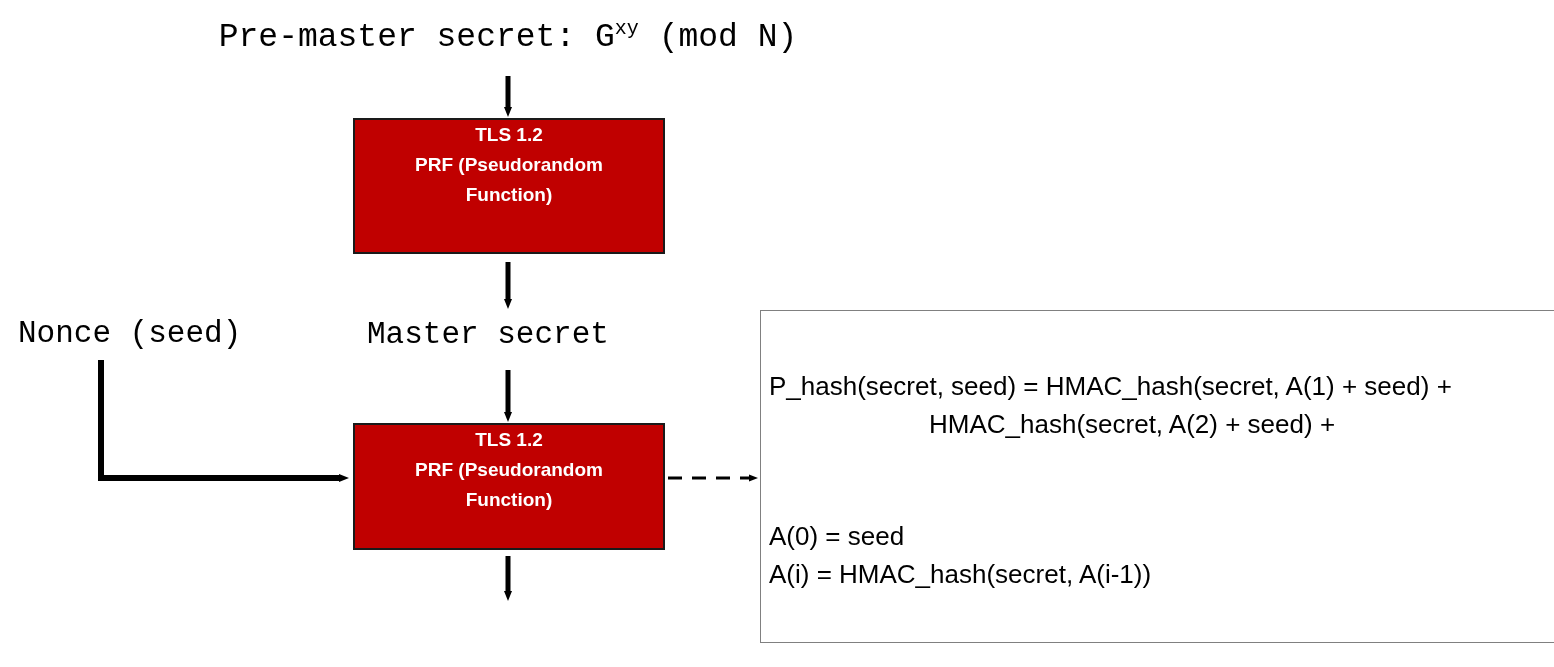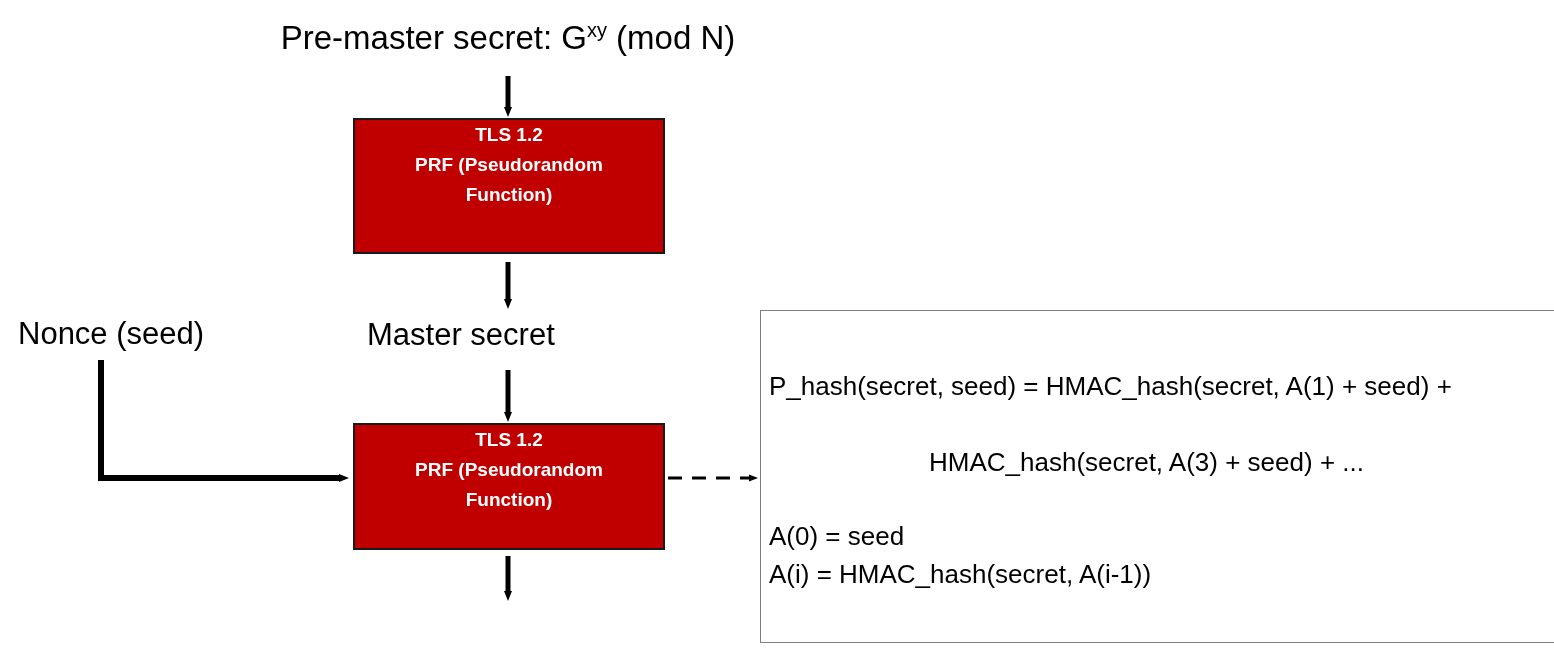--- a/index.html
+++ b/index.html
@@ -16,20 +16,21 @@
     width: 1554px;
     height: 667px;
     background: #ffffff;
     overflow: hidden;
   }
   .lbl {
     position: absolute;
     white-space: nowrap;
     color: #000000;
     font-weight: 400;
+    font-family: Liberation Mono, monospace;
   }
   #title-label {
     left: 0; top: 18px;
     width: 1016px;
     text-align: center;
     font-size: 33px;
     line-height: 40px;
   }
   #title-label sup {
     font-size: 20px;
@@ -145,18 +146,18 @@
 
     <polyline points="101,360 101,478 340,478" fill="none" stroke="#000000" stroke-width="6" marker-end="url(#ah)"></polyline>
 
     <line x1="508" y1="556" x2="508" y2="592" stroke="#000000" stroke-width="5" marker-end="url(#ah)"></line>
 
     <line x1="668" y1="478" x2="750" y2="478" stroke="#000000" stroke-width="3" stroke-dasharray="14,10" marker-end="url(#ah-sm)"></line>
   </svg>
 
   <div id="formula-panel">
     <div class="formula-line" id="formula-line-1">P_hash(secret, seed) = HMAC_hash(secret, A(1) + seed) +</div>
-    <div class="formula-line" id="formula-line-3">HMAC_hash(secret, A(3) + seed) + ...</div>
+    <div class="formula-line" id="formula-line-2">HMAC_hash(secret, A(2) + seed) +</div>
     <div class="formula-line" id="formula-line-4">A(0) = seed</div>
     <div class="formula-line" id="formula-line-5">A(i) = HMAC_hash(secret, A(i-1))</div>
   </div>
 
 </div>
 
 </body></html>

